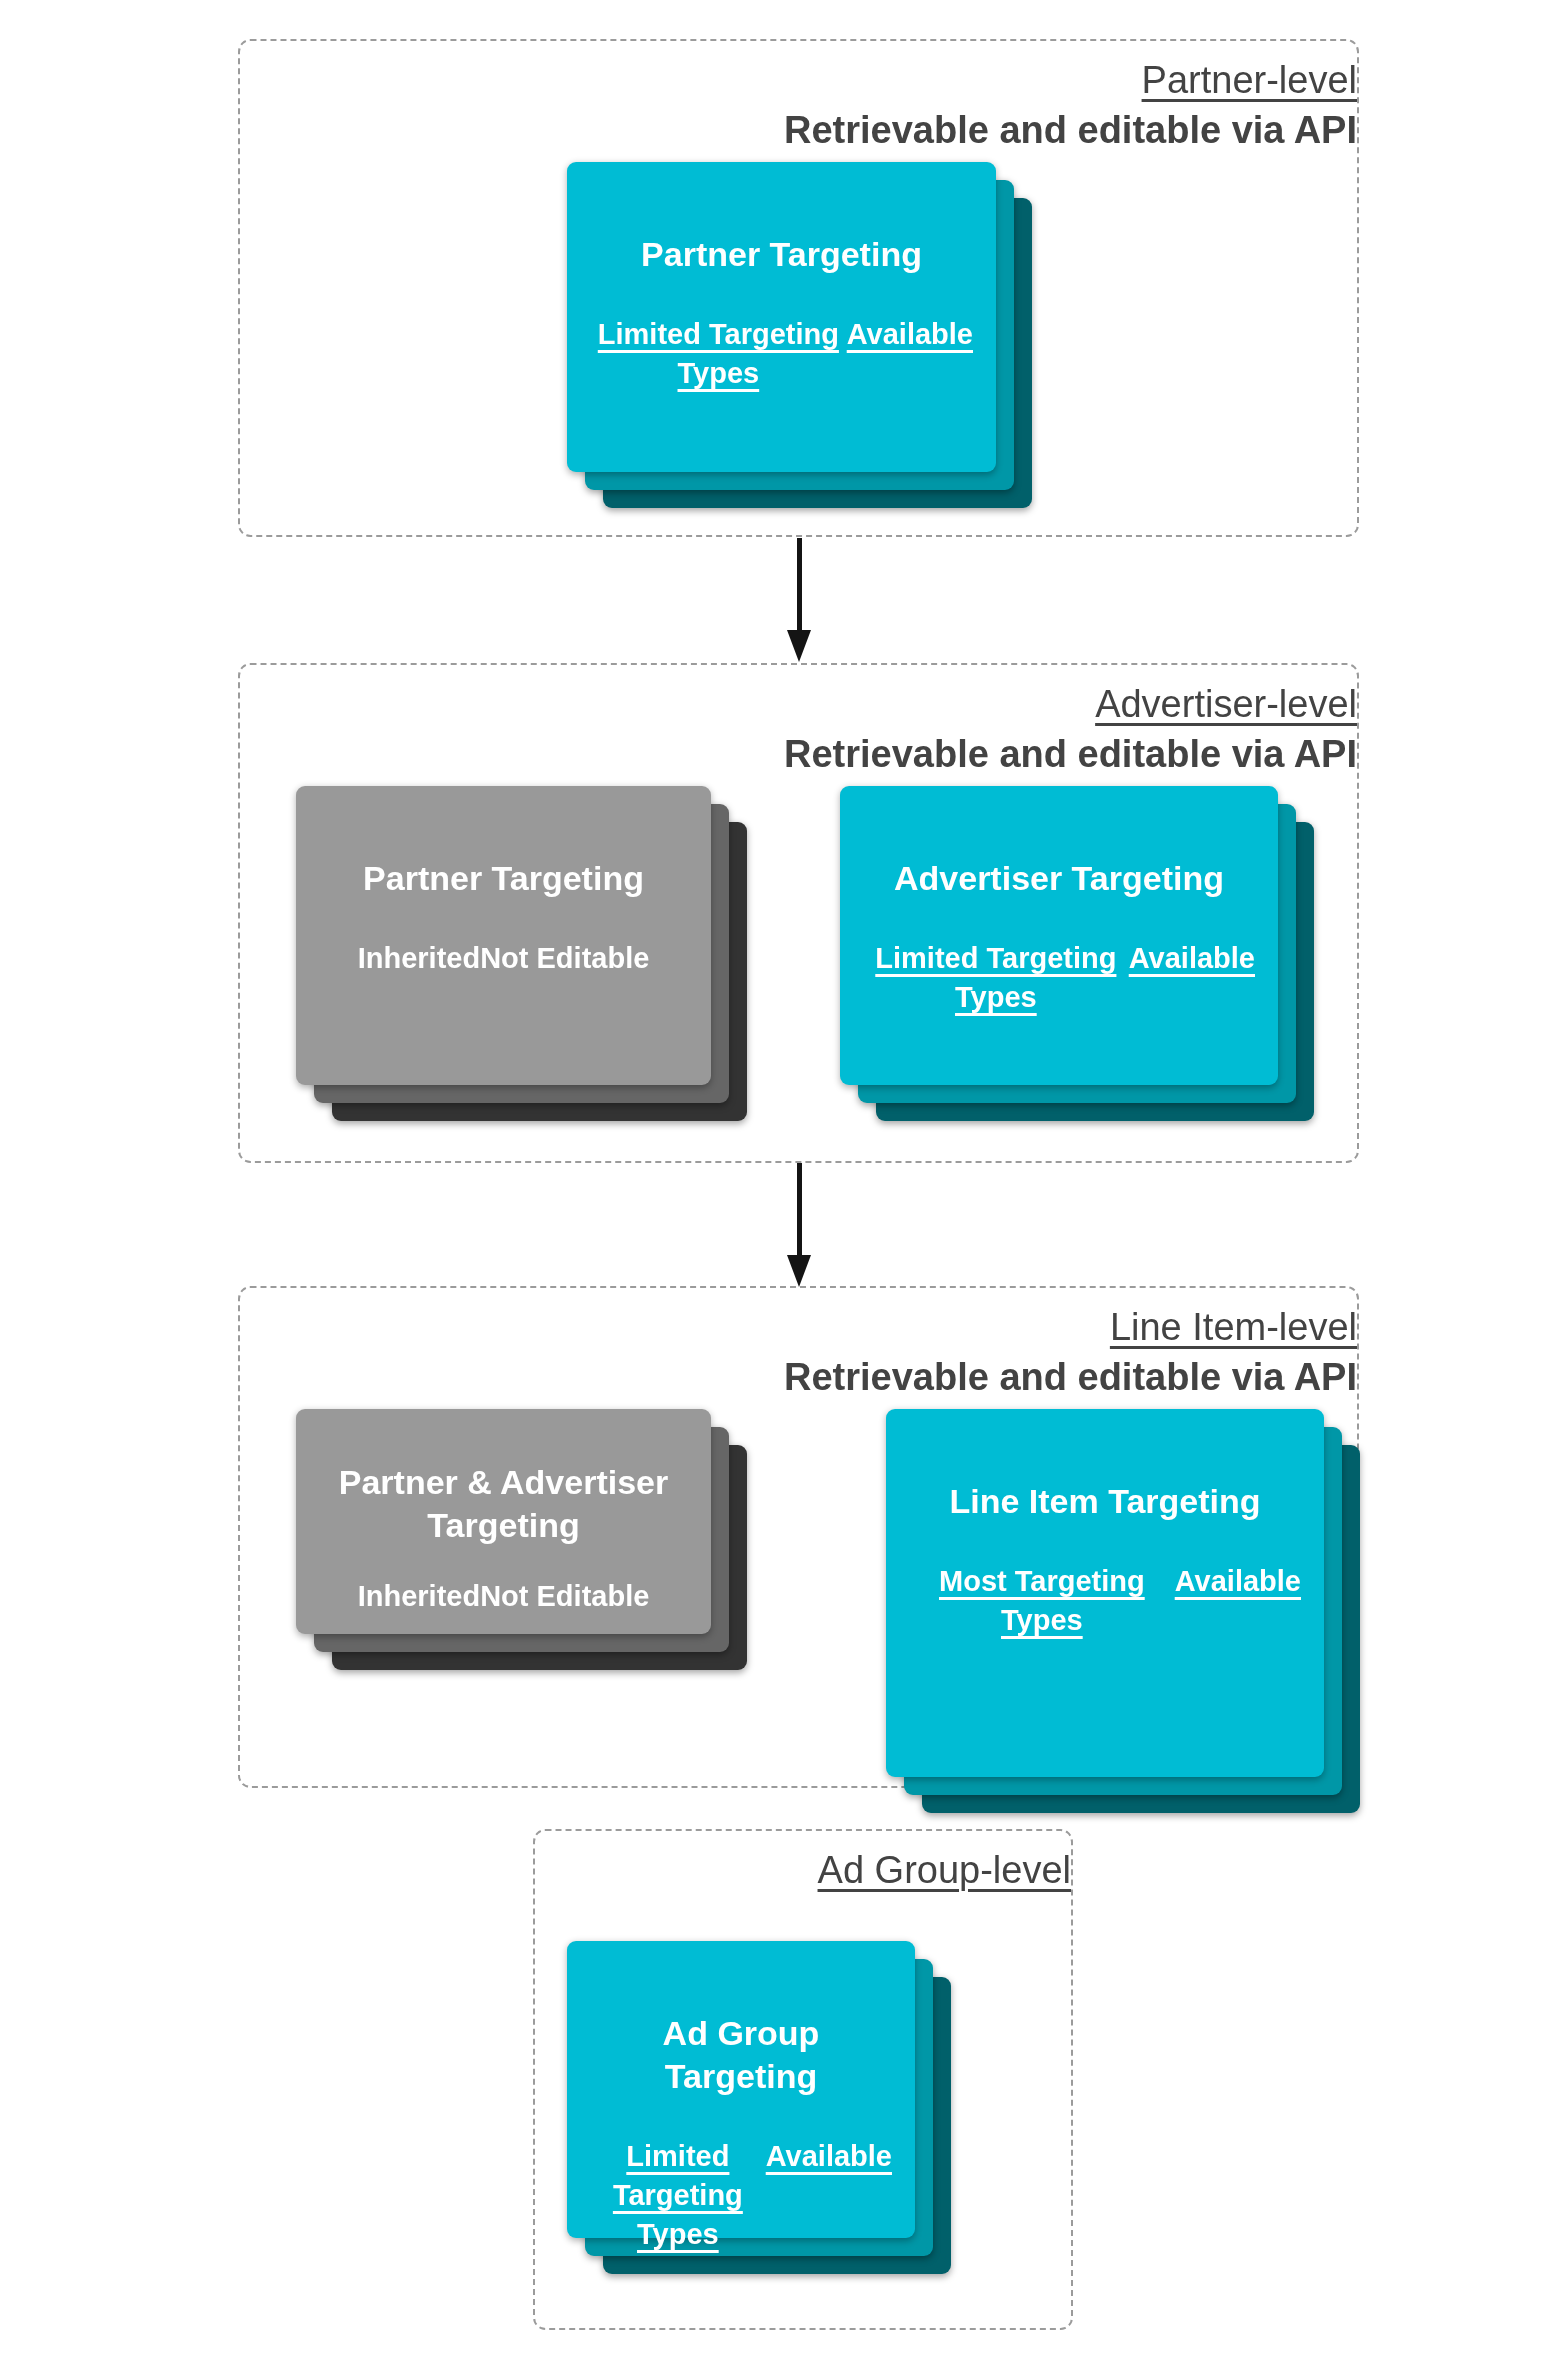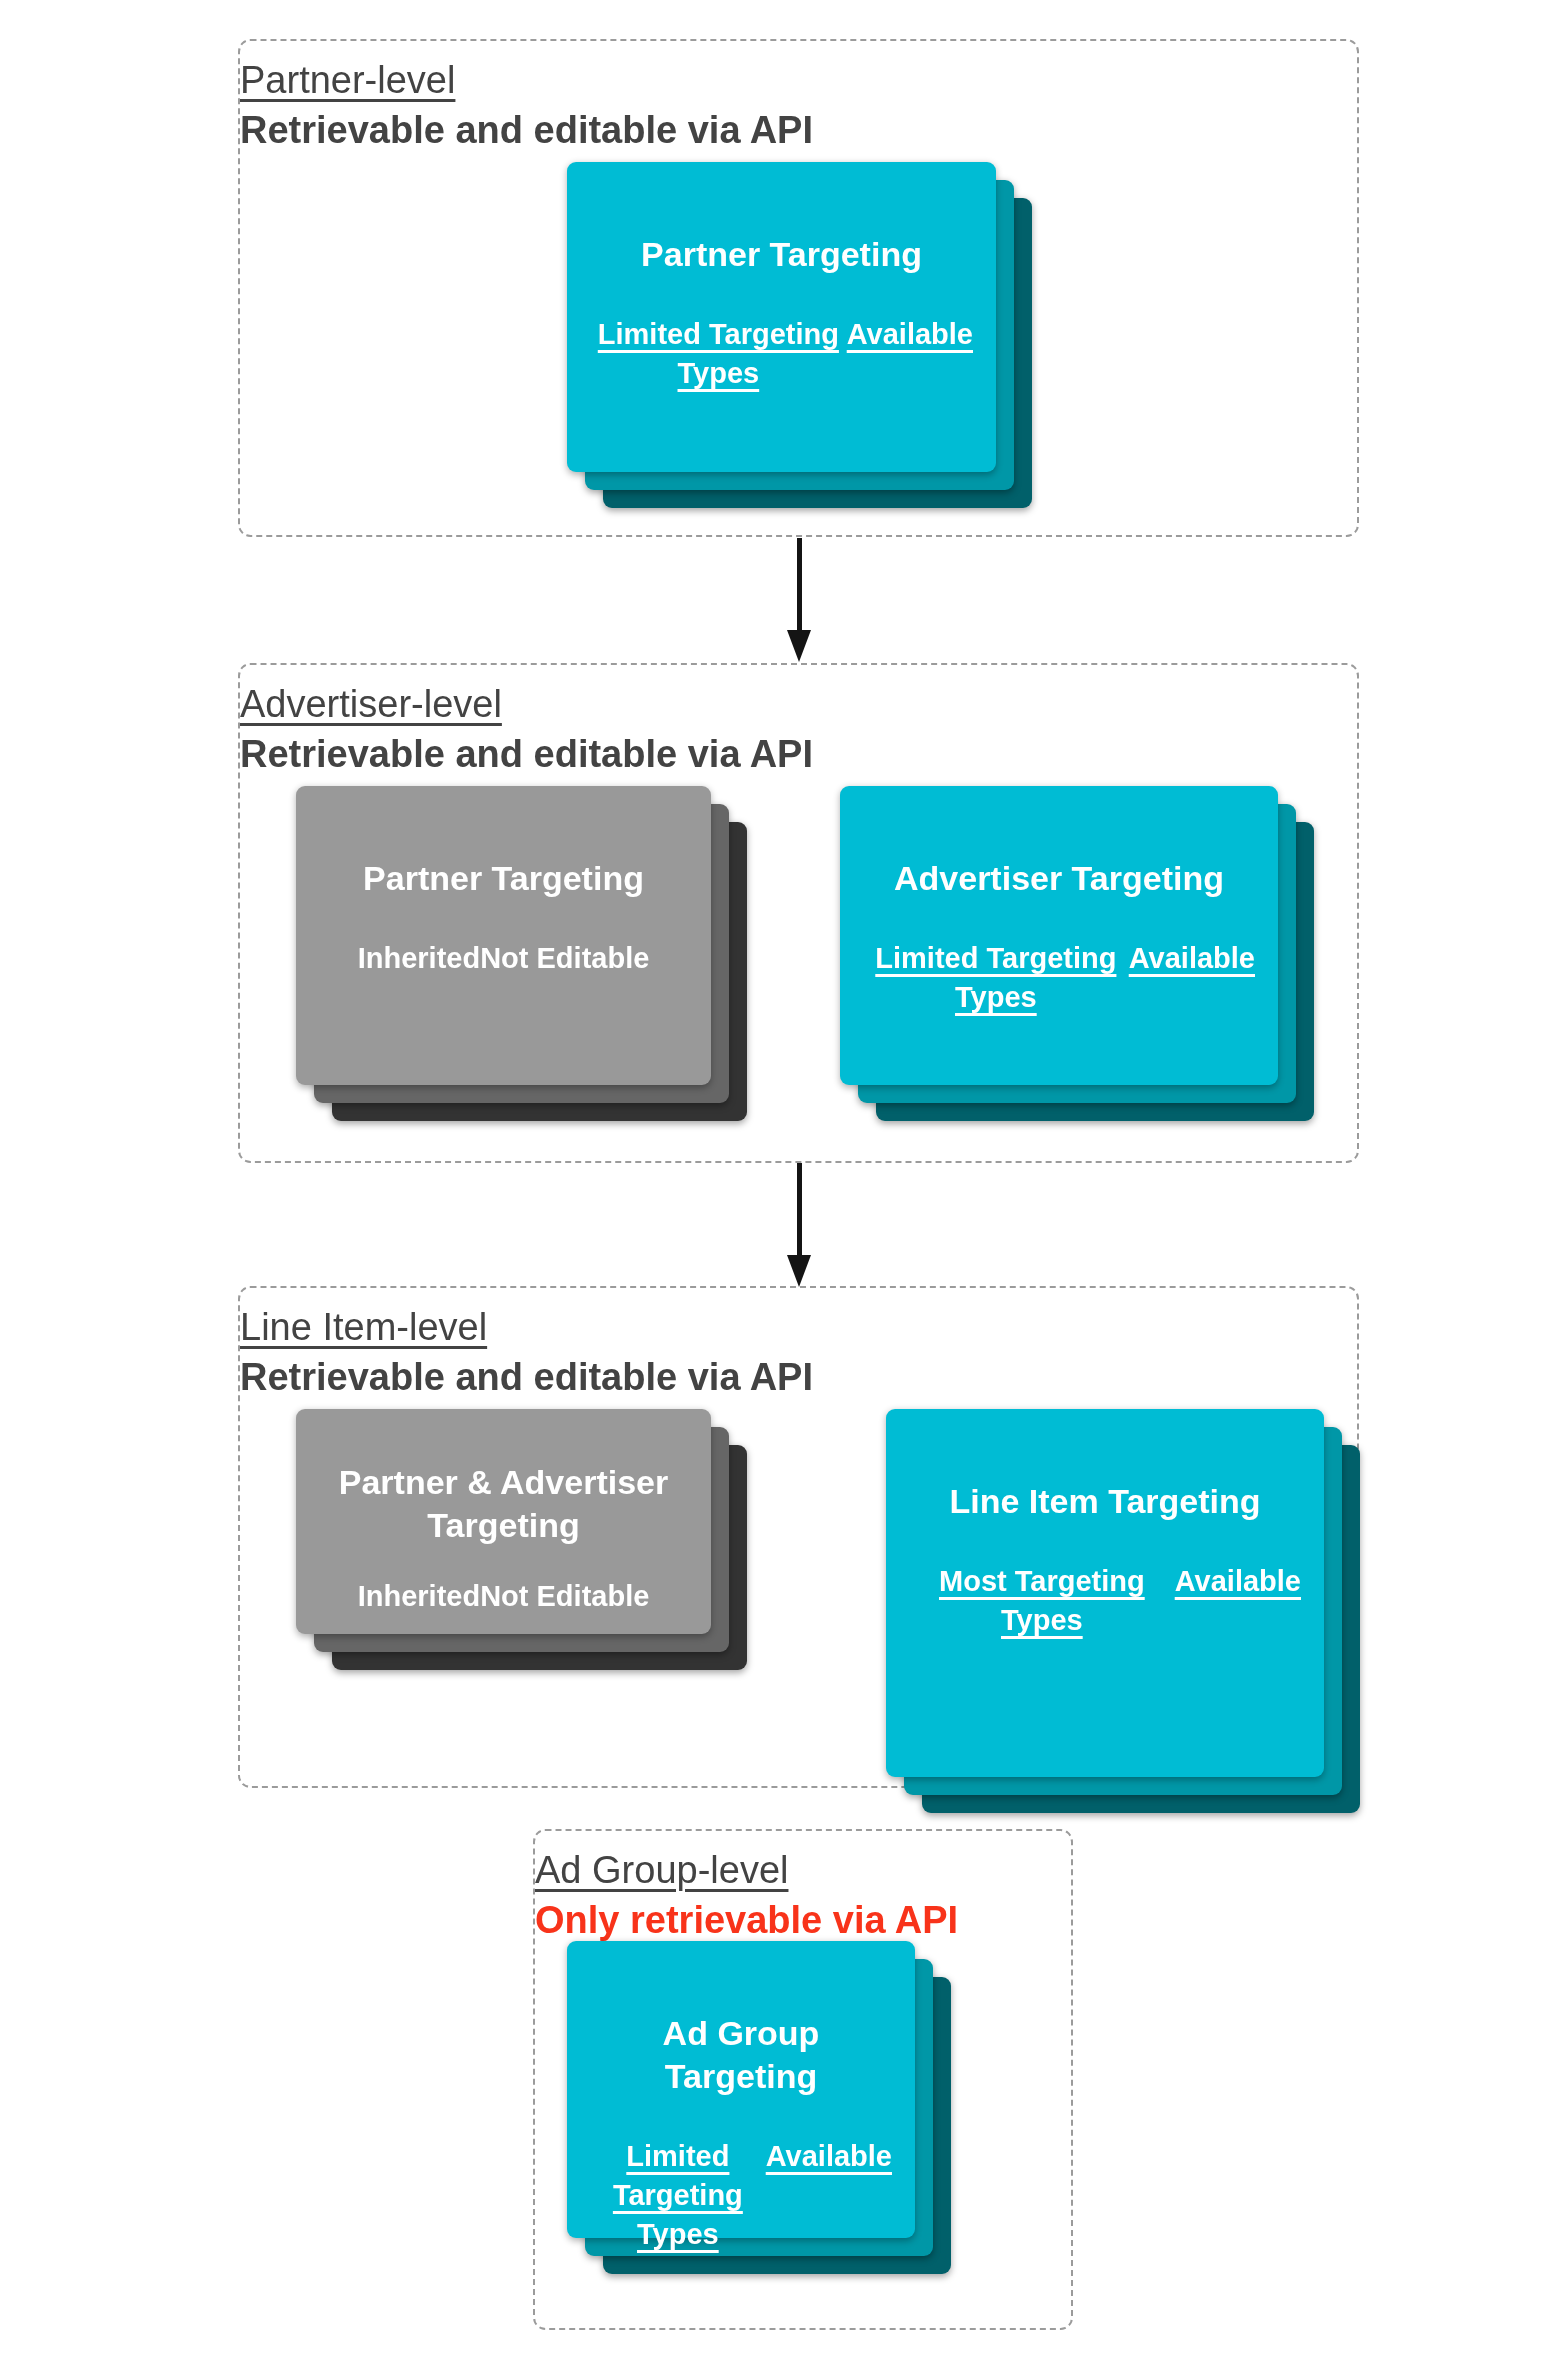--- a/index.html
+++ b/index.html
@@ -12,21 +12,21 @@
   .section{
     position:absolute;
     border:2.7px dashed var(--border-col,#9b9b9b);
     border-radius:12.5px;
     box-sizing:border-box;
     background:transparent;
   }
   .section-header{
     width:100%;
     padding-top:14.3px;
-    text-align:left;
+    text-align:right;
   }
   .section-title{
     font-size:38px;
     line-height:50px;
     font-weight:400;
     color:var(--header-col,#434343);
     text-decoration:underline;
     text-decoration-thickness:2.7px;
     text-underline-offset:6.3px;
   }
@@ -189,21 +189,20 @@
     <div class="card-sub underlined">
       <span>Most Targeting Types</span>
       <span>Available</span>
     </div>
   </div>
 </div>
 
 <div class="section" style="left:533px;top:1829px;width:540px;height:501px">
   <div class="section-header">
     <div class="section-title">Ad Group-level</div>
-    <div class="section-subtitle red">Only retrievable via API</div>
   </div>
 </div>
 
 <div class="stack teal" style="left:567px;top:1941px;width:348px;height:297px">
   <div class="layer back"></div>
   <div class="layer mid"></div>
   <div class="card-front">
     <div class="card-title">Ad Group Targeting</div>
     <div class="card-sub underlined">
       <span>Limited Targeting Types</span>

